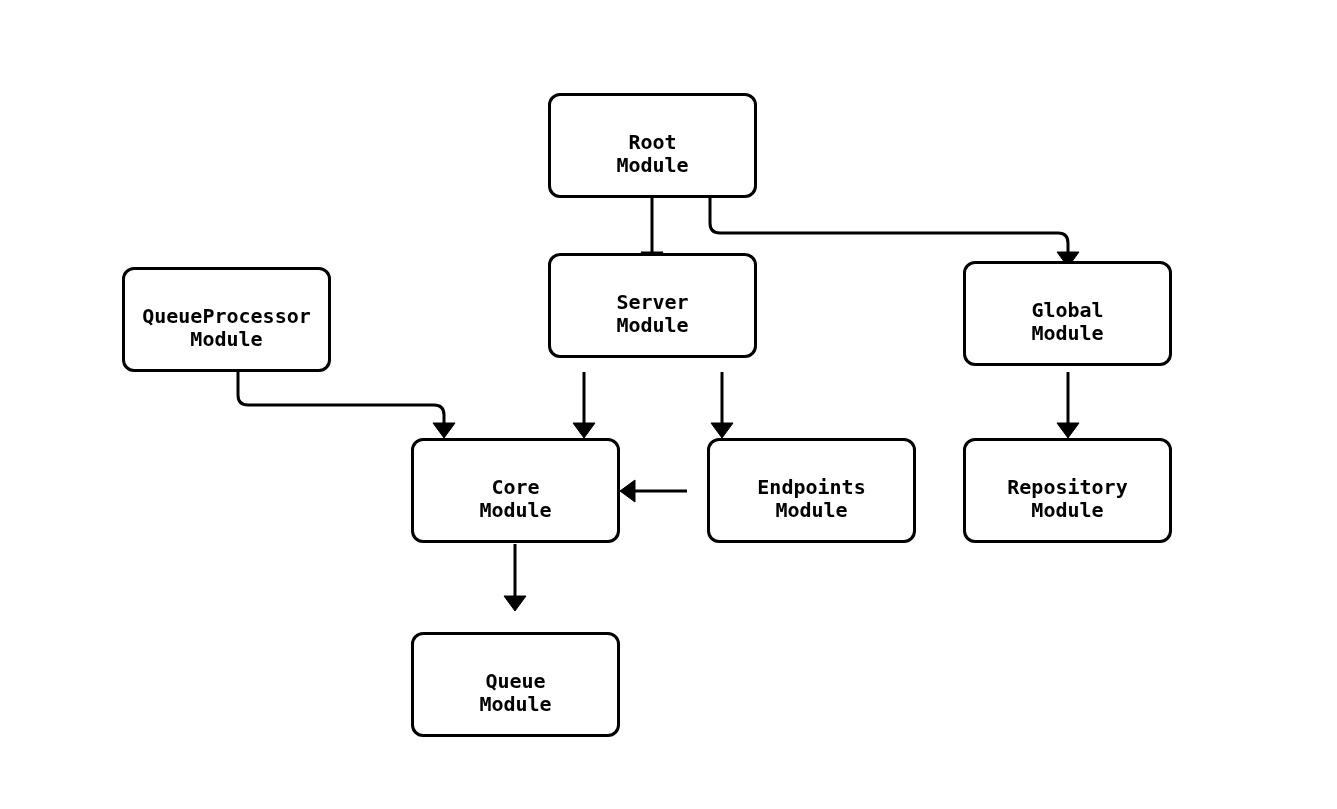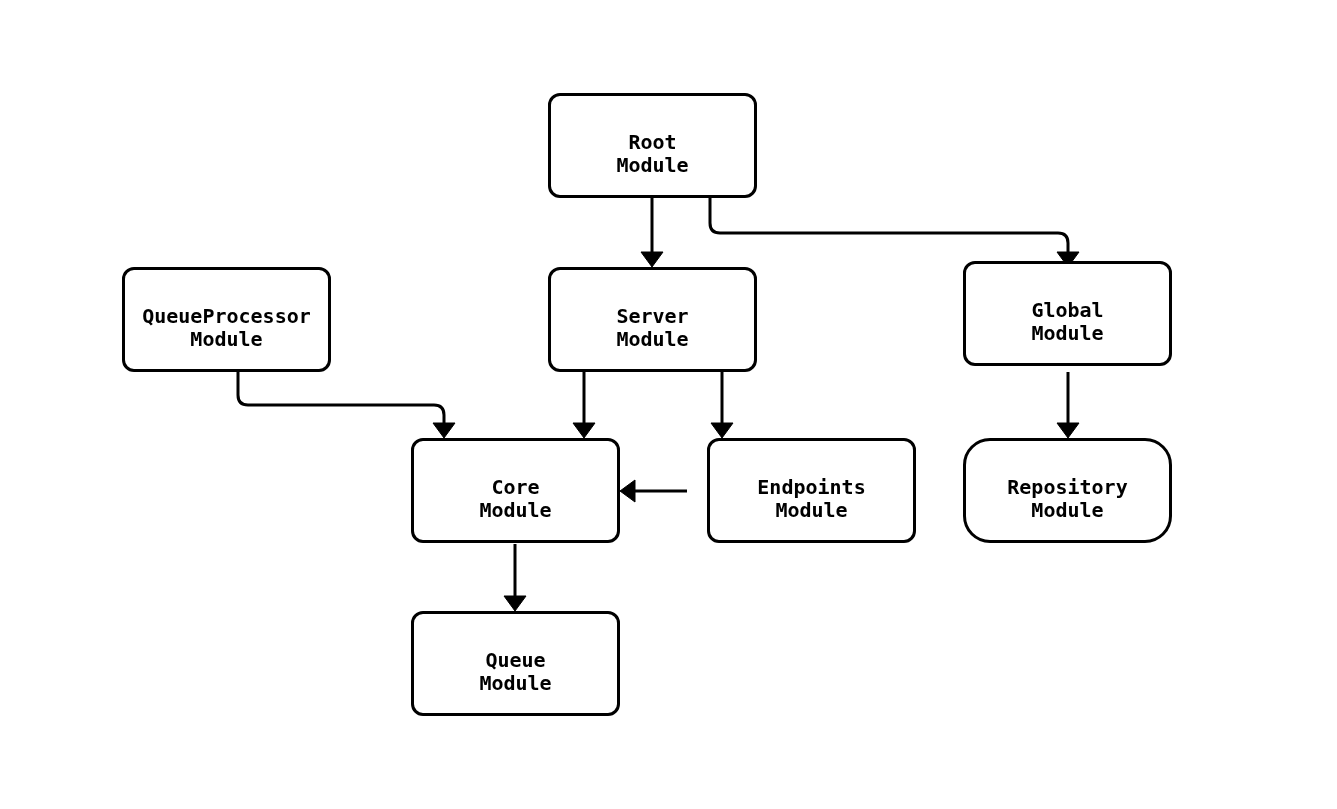--- a/index.html
+++ b/index.html
@@ -106,43 +106,43 @@
   <div class="node" style="left:548px; top:93px;">
     <span class="node-label">Root
 Module</span>
   </div>
 
   <div class="node" style="left:122px; top:267px;">
     <span class="node-label">QueueProcessor
 Module</span>
   </div>
 
-  <div class="node" style="left:548px; top:267px;">
+  <div class="node" style="left:548px; top:253px;">
     <span class="node-label">Server
 Module</span>
   </div>
 
   <div class="node" style="left:963px; top:261px;">
     <span class="node-label">Global
 Module</span>
   </div>
 
   <div class="node" style="left:411px; top:438px;justify-content:center;">
     <span class="node-label">Core
 Module</span>
   </div>
 
   <div class="node" style="left:707px; top:438px;">
     <span class="node-label">Endpoints
 Module</span>
   </div>
 
-  <div class="node" style="left:963px; top:438px;border-radius:27px;">
+  <div class="node" style="left:963px; top:438px;">
     <span class="node-label">Repository
 Module</span>
   </div>
 
-  <div class="node" style="left:411px; top:611px;">
+  <div class="node" style="left:411px; top:632px;">
     <span class="node-label">Queue
 Module</span>
   </div>
 
 </div>
 
 </body></html>

